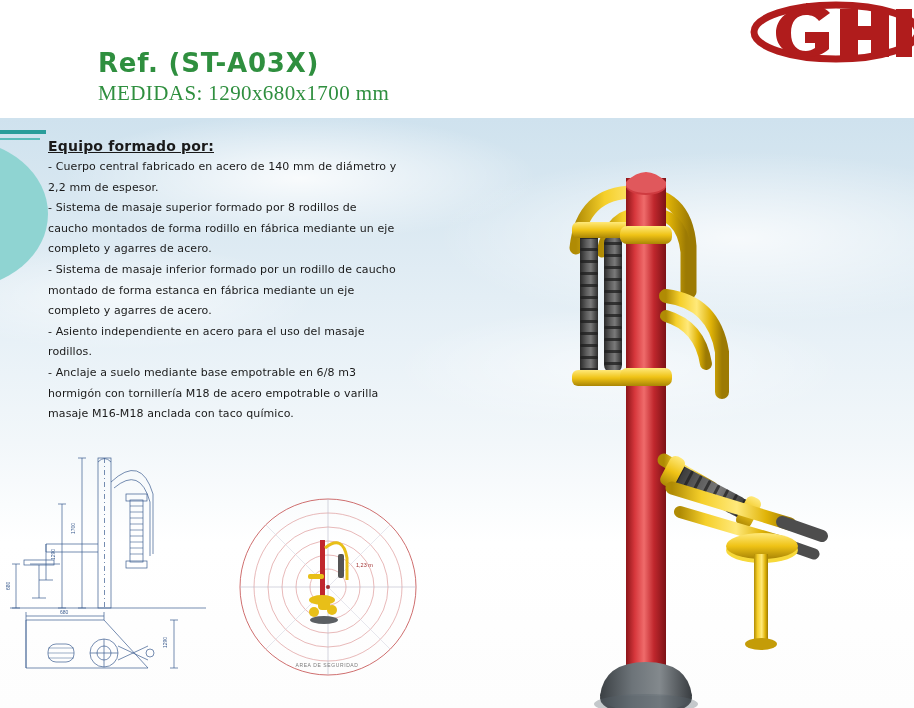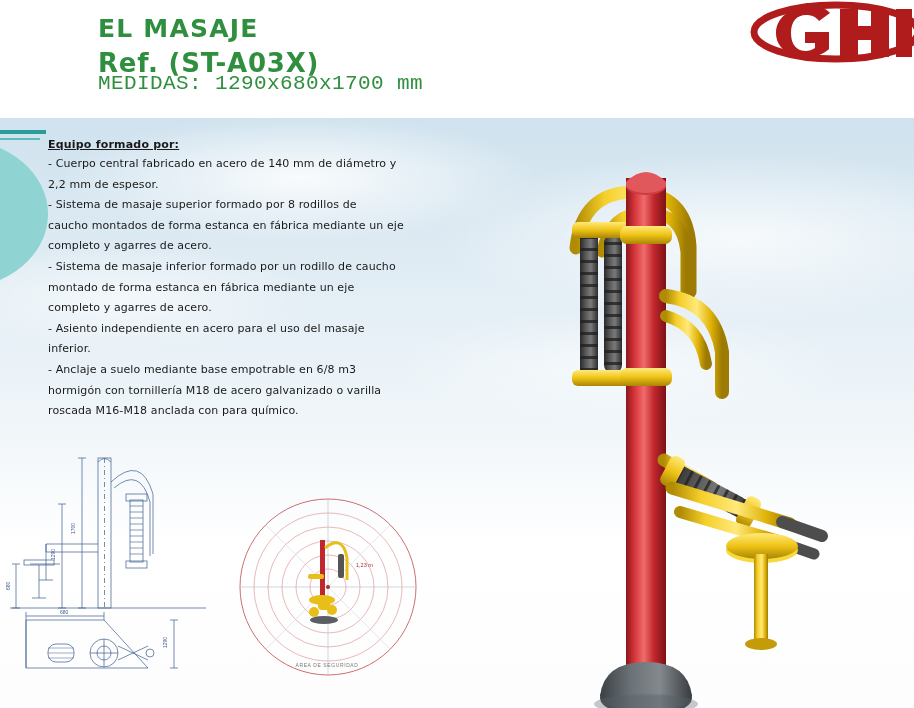--- a/index.html
+++ b/index.html
@@ -102,25 +102,25 @@
     top: 48px;
     font-size: 26px;
     font-weight: bold;
     color: #2f8f3f;
     letter-spacing: 0.8px;
     font-family: "DejaVu Sans", sans-serif;
   }
   .title-med {
     position: absolute;
     left: 98px;
-    top: 72px;
+    top: 81px;
     font-size: 21px;
     color: #2f8f3f;
     letter-spacing: 0.4px;
-    font-family: Liberation Mono, monospace;
+    font-family: Liberation Serif, serif;
   }
 
   
   .logo {
     position: absolute;
     right: 0px;
     top: 0px;
     width: 170px;
     height: 74px;
     overflow: hidden;
@@ -129,21 +129,21 @@
   
   .desc {
     position: absolute;
     left: 48px;
     top: 138px;
     width: 520px;
     color: #1a1a1a;
     font-family: "DejaVu Sans", sans-serif;
   }
   .desc-title {
-    font-size: 11px;
+    font-size: 14px;
     font-weight: bold;
     text-decoration: underline;
     margin-bottom: 3px;
     letter-spacing: 0.2px;
   }
   .desc-line {
     font-size: 11px;
     line-height: 20.6px;
     letter-spacing: 0.1px;
     white-space: pre-wrap;
@@ -201,21 +201,20 @@
   <div class="photo-bg">
     <div class="cloudy"></div>
 
   </div>
 
   <div class="teal-arc"></div>
   <div class="teal-line"></div>
   <div class="teal-line2"></div>
 
   <div class="header">
-    <div class="title-main">EL MASAJE</div>
     <div class="title-ref">Ref. (ST-A03X)</div>
     <div class="title-med">MEDIDAS: 1290x680x1700 mm</div>
 
     <div class="logo">
       <svg width="170" height="74" viewBox="0 0 170 74">
         <g fill="none" stroke="#b01c1c" stroke-width="7">
           <ellipse cx="92" cy="32" rx="82" ry="27"></ellipse>
         </g>
         <g fill="#b01c1c">
           <path d="M62 8 c-18 0 -30 11 -30 25 0 14 12 24 30 24 10 0 18 -3 23 -8 l0 -17 -24 0 0 11 10 0 0 5 c-3 2 -6 3 -9 3 -9 0 -15 -6 -15 -18 0 -12 6 -18 15 -18 6 0 10 2 13 6 l11 -8 c-6 -6 -14 -10 -24 -10 z"></path>
@@ -224,30 +223,30 @@
         </g>
       </svg>
     </div>
   </div>
 
   <div class="desc">
     <div class="desc-title">Equipo formado por:</div>
     <div class="desc-line">- Cuerpo central fabricado en acero de 140 mm de diámetro y</div>
     <div class="desc-line">2,2 mm de espesor.</div>
     <div class="desc-line">- Sistema de masaje superior formado por 8 rodillos de</div>
-    <div class="desc-line">caucho montados de forma estanca en fábrica mediante un eje</div>
+    <div class="desc-line">caucho montados de forma rodillo en fábrica mediante un eje</div>
     <div class="desc-line">completo y agarres de acero.</div>
     <div class="desc-line">- Sistema de masaje inferior formado por un rodillo de caucho</div>
     <div class="desc-line">montado de forma estanca en fábrica mediante un eje</div>
     <div class="desc-line">completo y agarres de acero.</div>
     <div class="desc-line">- Asiento independiente en acero para el uso del masaje</div>
-    <div class="desc-line">inferior.</div>
+    <div class="desc-line">rodillos.</div>
     <div class="desc-line">- Anclaje a suelo mediante base empotrable en 6/8 m3</div>
-    <div class="desc-line">hormigón con tornillería M18 de acero galvanizado o varilla</div>
-    <div class="desc-line">roscada M16-M18 anclada con para químico.</div>
+    <div class="desc-line">hormigón con tornillería M18 de acero empotrable o varilla</div>
+    <div class="desc-line">masaje M16-M18 anclada con taco químico.</div>
   </div>
 
   <div class="tech-drawing">
     <svg width="210" height="255" viewBox="0 0 210 255">
       <g stroke="#3b5c8f" stroke-width="0.7" fill="none">
 
         <rect x="92" y="10" width="13" height="150"></rect>
         <line x1="98.5" y1="10" x2="98.5" y2="160" stroke-dasharray="5,3,1,3"></line>
 
         <path d="M92 14 q6.5 -7 13 0"></path>

